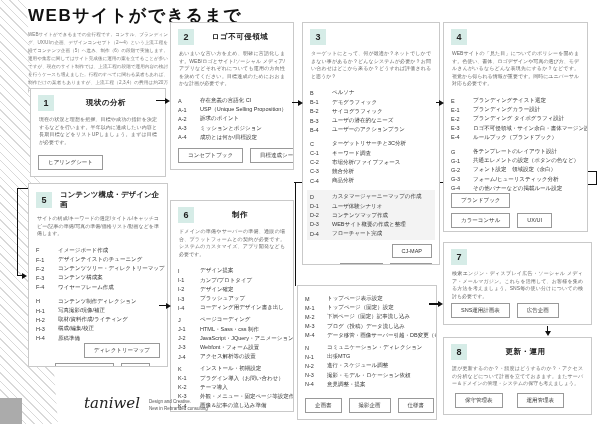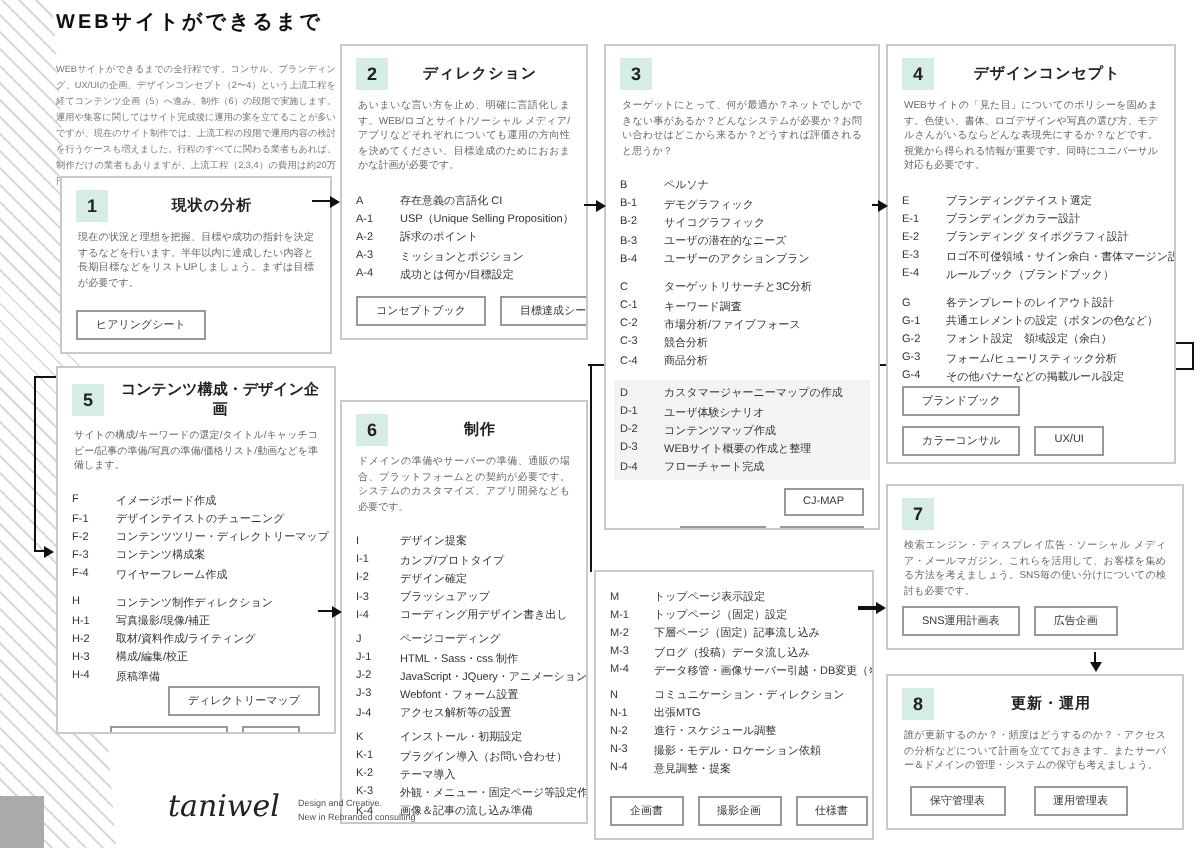--- a/index.html
+++ b/index.html
@@ -2,31 +2,31 @@
 <html><head>
 <meta charset="utf-8">
 <style>
   html,body{margin:0;padding:0;background:#e8e8e8;}
   #canvas{position:relative;width:600px;height:424px;background:#ffffff;overflow:hidden;
           font-family:"Liberation Sans","DejaVu Sans",sans-serif;color:#333;}
   .hatch{position:absolute;inset:0;z-index:0;
          background:repeating-linear-gradient(45deg,#d9d9d9 0 1px,transparent 1px 6px);
          clip-path:polygon(0 0,26px 0,58px 100%,0 100%);}
   .grayblock{position:absolute;left:0;top:398px;width:22px;height:26px;background:#ababab;z-index:1;}
-  .pagetitle{position:absolute;left:28px;top:4px;font-size:10px;font-weight:bold;color:#111;
+  .pagetitle{position:absolute;left:28px;top:4px;font-size:17px;font-weight:bold;color:#111;
              letter-spacing:1.5px;z-index:2;}
   .intro{position:absolute;left:28px;top:31px;width:140px;font-size:4.6px;line-height:8px;
          color:#777;text-align:justify;z-index:2;}
   .box{position:absolute;background:#fff;border:1px solid #c9c9c9;box-sizing:border-box;
        padding:6px 7px;display:flex;flex-direction:column;z-index:2;overflow:hidden;}
   .hd{display:flex;align-items:center;margin-bottom:3px;flex:none;}
   .badge{width:16px;height:16px;background:#d6ece7;color:#222;font-size:9px;font-weight:bold;
          display:flex;align-items:center;justify-content:center;flex:none;}
   .ttl{font-size:7.5px;font-weight:bold;color:#222;letter-spacing:.5px;flex:1;text-align:center;}
-  .ttl.left{text-align:center;padding-left:8px;letter-spacing:0;}
+  .ttl.left{text-align:left;padding-left:8px;letter-spacing:0;}
   .desc{font-size:5px;line-height:7.6px;color:#666;margin:2px 1px 3px;text-align:justify;}
   .rows{margin-top:5px;flex:none;}
   .row{display:flex;height:9.2px;align-items:center;}
   .code{width:22px;font-size:5.5px;color:#333;flex:none;}
   .t{font-size:5.5px;color:#333;white-space:nowrap;}
   .gray{background:#f3f3f3;margin-left:-3px;margin-right:-3px;padding:2px 3px;}
   .btn{display:inline-block;border:1px solid #999;background:#fff;font-size:5.5px;color:#333;
        padding:3px 9px;text-align:center;white-space:nowrap;}
   .btnrow{display:flex;gap:7px;flex:none;margin-top:6px;}
   .btnrow.bottom{margin-top:auto;}
@@ -64,21 +64,21 @@
     </div>
     <p class="desc">現在の状況と理想を把握、目標や成功の指針を決定するなどを行います。半年以内に達成したい内容と長期目標などをリストUPしましょう。まずは目標が必要です。</p>
     <div class="btnrow bottom">
       <span class="btn">ヒアリングシート</span>
     </div>
   </section>
 
   <section class="box" id="b2" style="left:170px;top:22px;width:124px;height:148px;">
     <div class="hd">
       <span class="badge">2</span>
-      <span class="ttl">ディレクション</span>
+      <span class="ttl">ロゴ不可侵領域</span>
     </div>
     <p class="desc">あいまいな言い方を止め、明確に言語化します。WEB/ロゴとサイト/ソーシャル メディア/アプリなどそれぞれについても運用の方向性を決めてください。目標達成のためにおおまかな計画が必要です。</p>
     <div class="rows">
         <div class="row">
         <span class="code">A</span>
         <span class="t">存在意義の言語化 CI</span>
       </div>
         <div class="row">
         <span class="code">A-1</span>
         <span class="t">USP（Unique Selling Proposition）</span>
@@ -178,21 +178,20 @@
     </div>
     <div class="btnrow right" style="margin-top:5px;">
       <span class="btn">ペルソナ</span>
       <span class="btn">競合分析</span>
     </div>
   </section>
 
   <section class="box" id="b4" style="left:443px;top:22px;width:145px;height:210px;">
     <div class="hd">
       <span class="badge">4</span>
-      <span class="ttl">デザインコンセプト</span>
     </div>
     <p class="desc">WEBサイトの「見た目」についてのポリシーを固めます。色使い、書体、ロゴデザインや写真の選び方、モデルさんがいるならどんな表現先にするか？などです。視覚から得られる情報が重要です。同時にユニバーサル対応も必要です。</p>
     <div class="rows">
         <div class="row">
         <span class="code">E</span>
         <span class="t">ブランディングテイスト選定</span>
       </div>
         <div class="row">
         <span class="code">E-1</span>
         <span class="t">ブランディングカラー設計</span>

